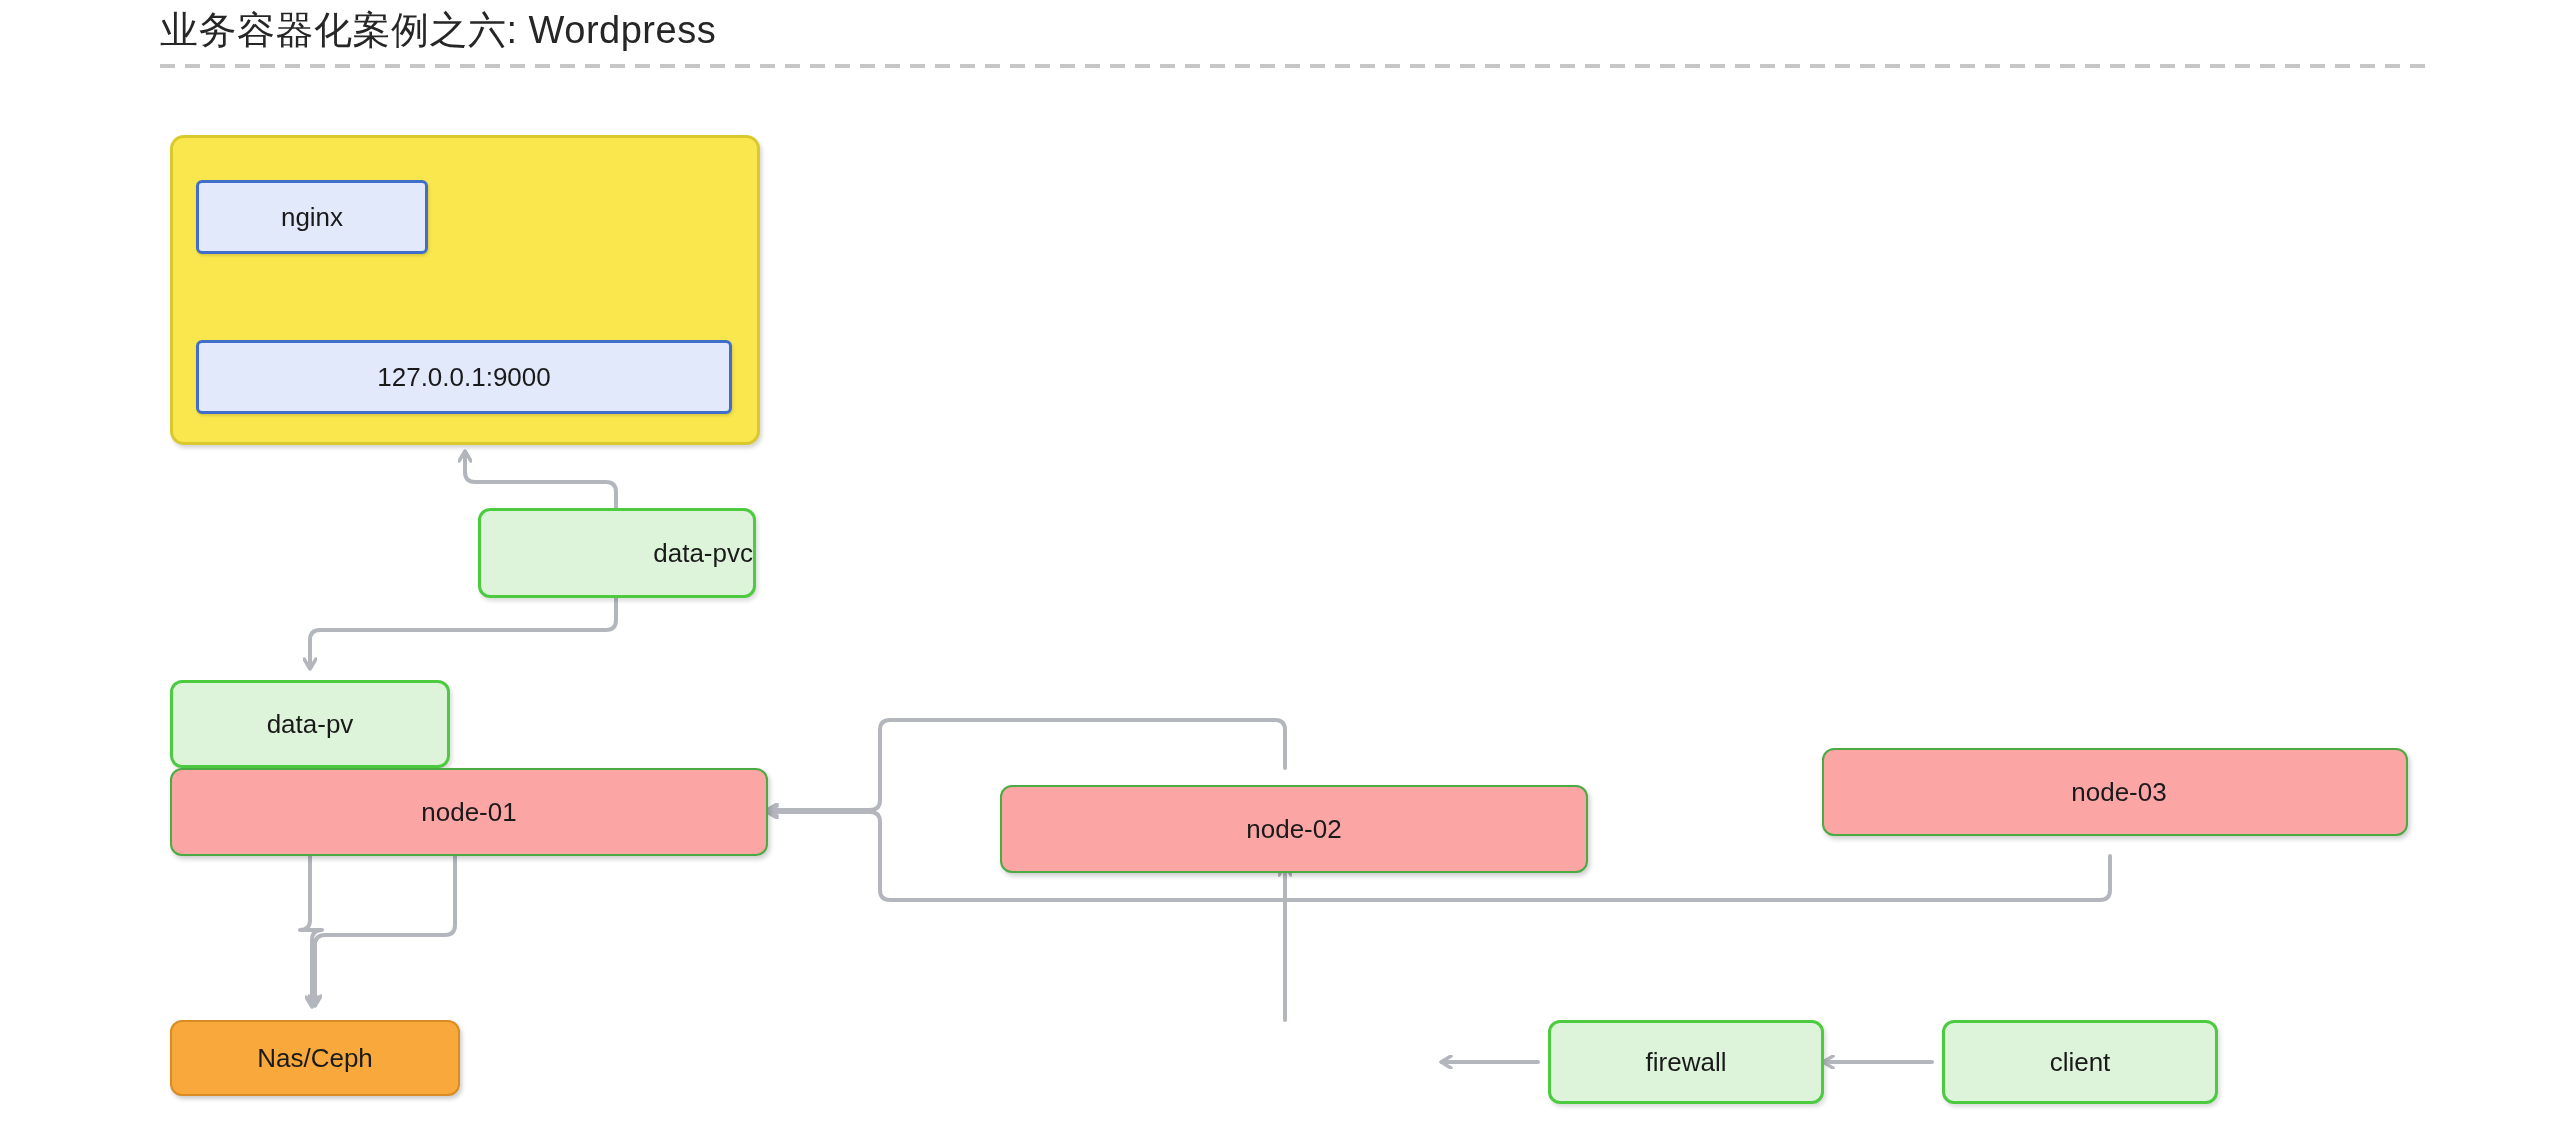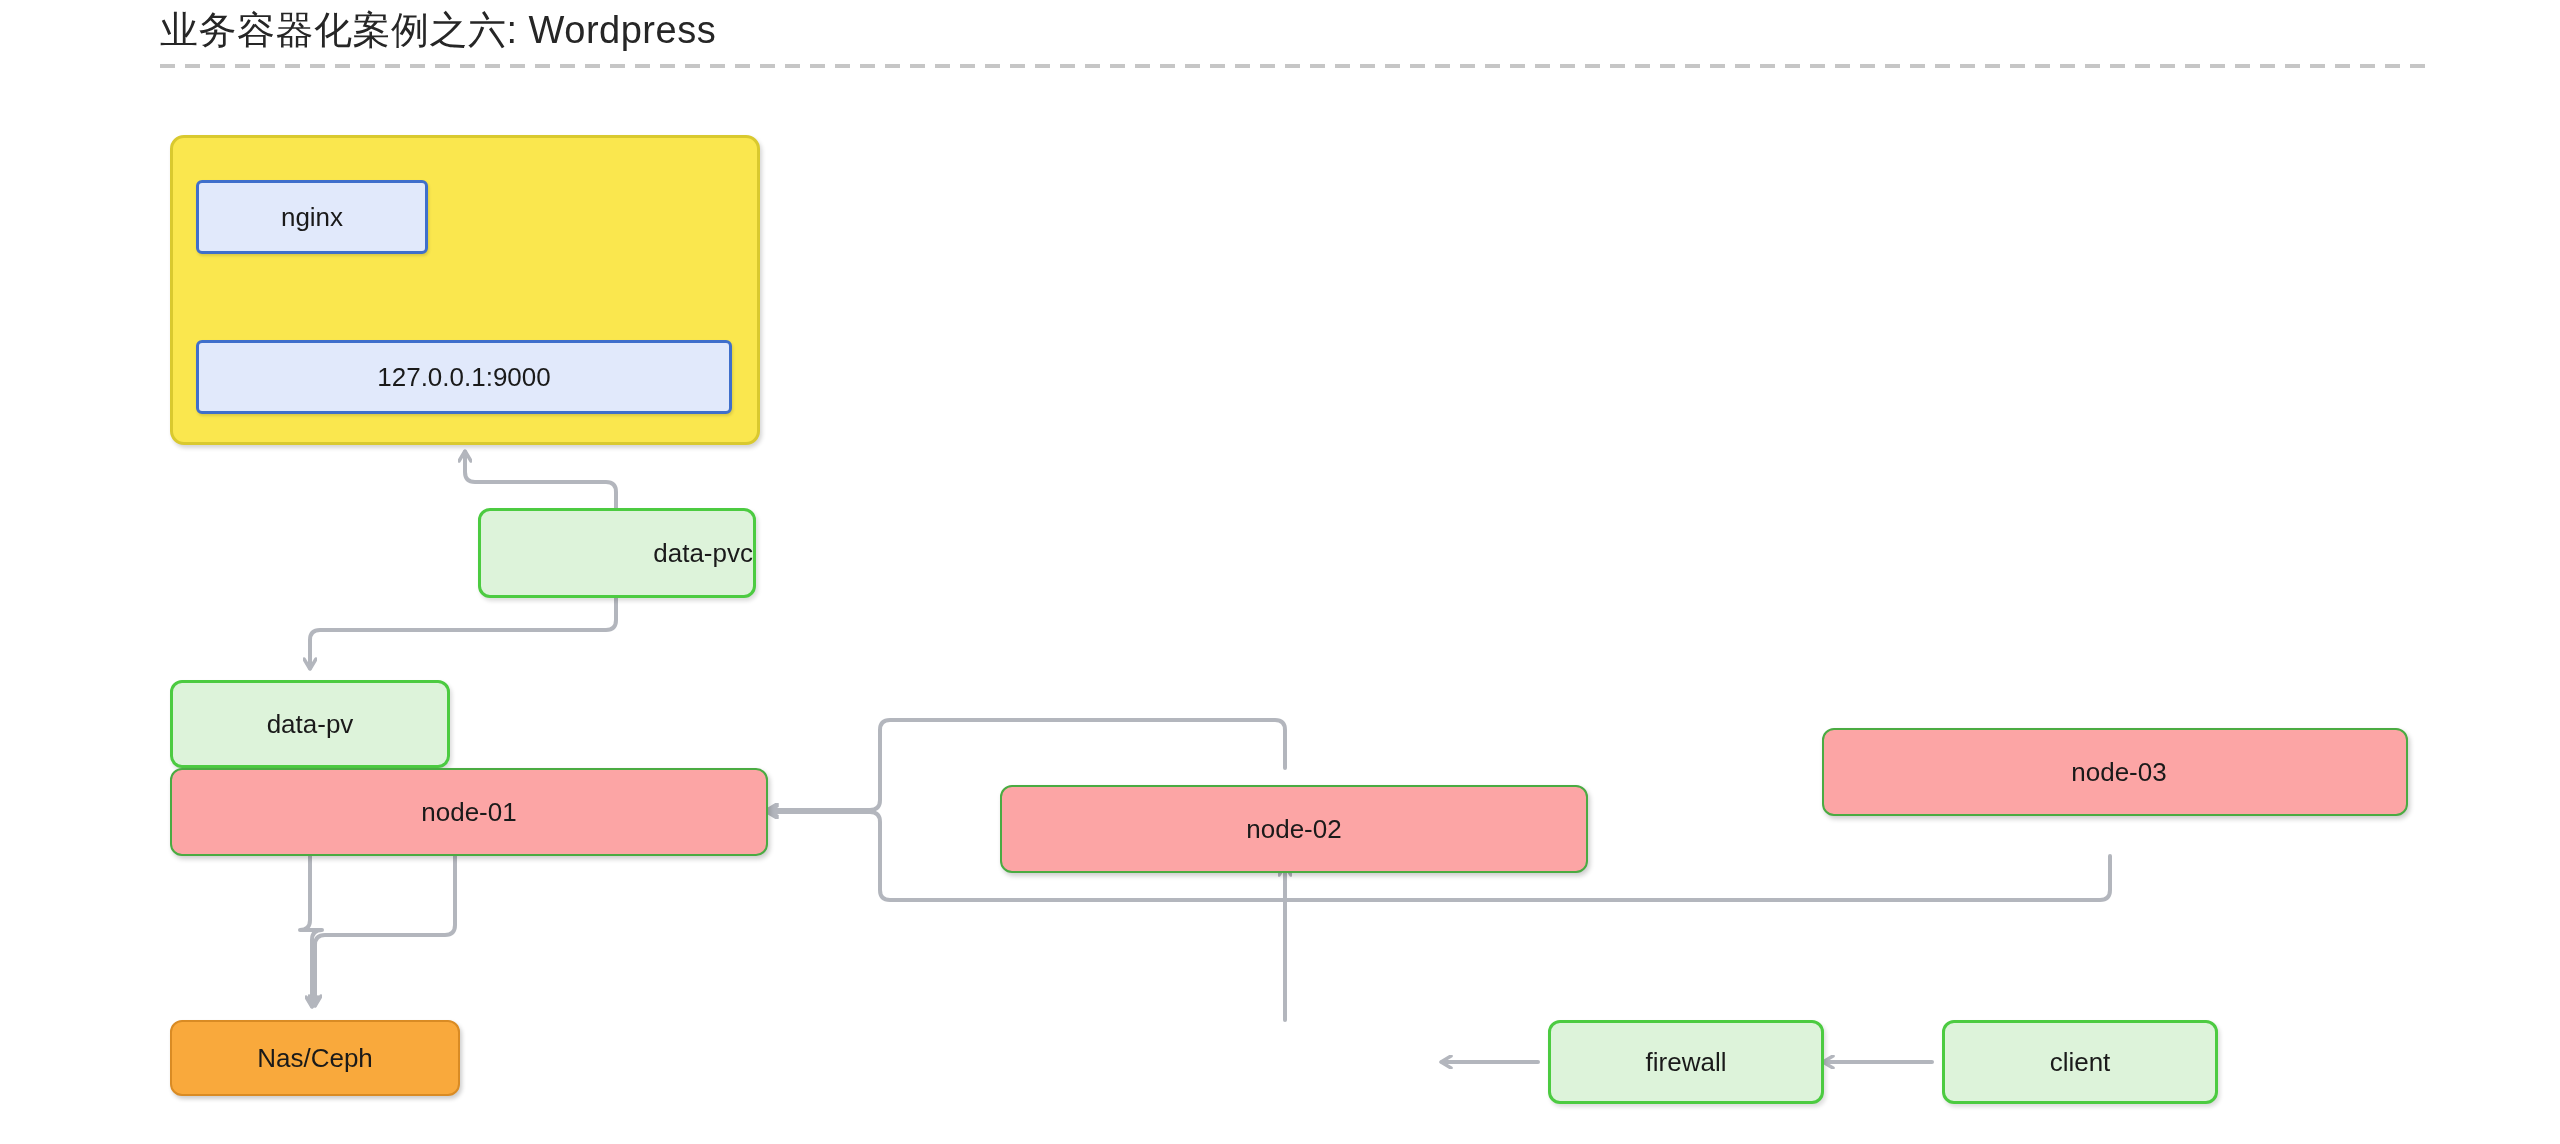--- a/index.html
+++ b/index.html
@@ -168,21 +168,21 @@
   </div>
 
   <div class="box node-box" style="left:170px; top:768px; width:598px; height:88px;">
     <span>node-01</span>
   </div>
 
   <div class="box node-box" style="left:1000px; top:768px; width:588px; height:88px;margin-top:17px;">
     <span>node-02</span>
   </div>
 
-  <div class="box node-box" style="left:1822px; top:728px; width:586px; height:88px;padding-left:8px;">
+  <div class="box node-box" style="left:1822px; top:748px; width:586px; height:88px;padding-left:8px;">
     <span>node-03</span>
   </div>
 
   <div class="box orange-box" style="left:170px; top:1020px; width:290px; height:76px;">
     <span>Nas/Ceph</span>
   </div>
 
 
   <div class="box pale-green" style="left:1548px; top:1020px; width:276px; height:84px;">
     <span>firewall</span>

